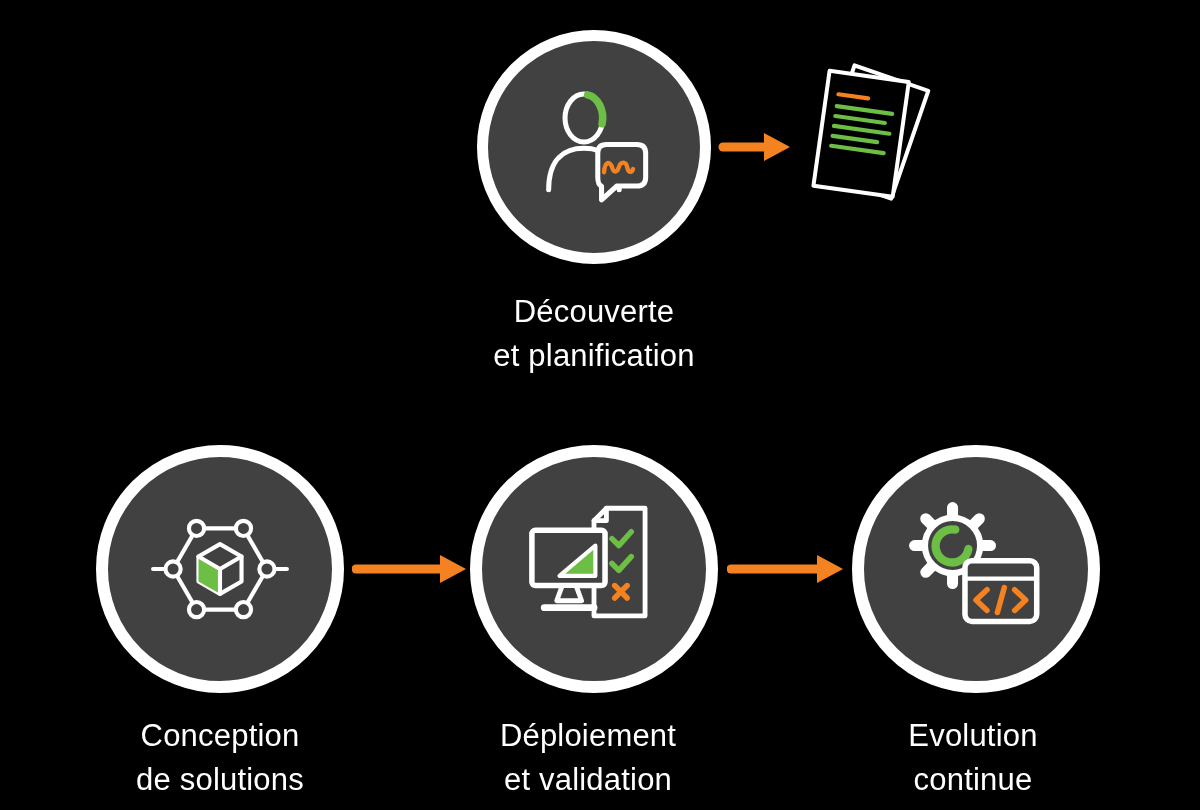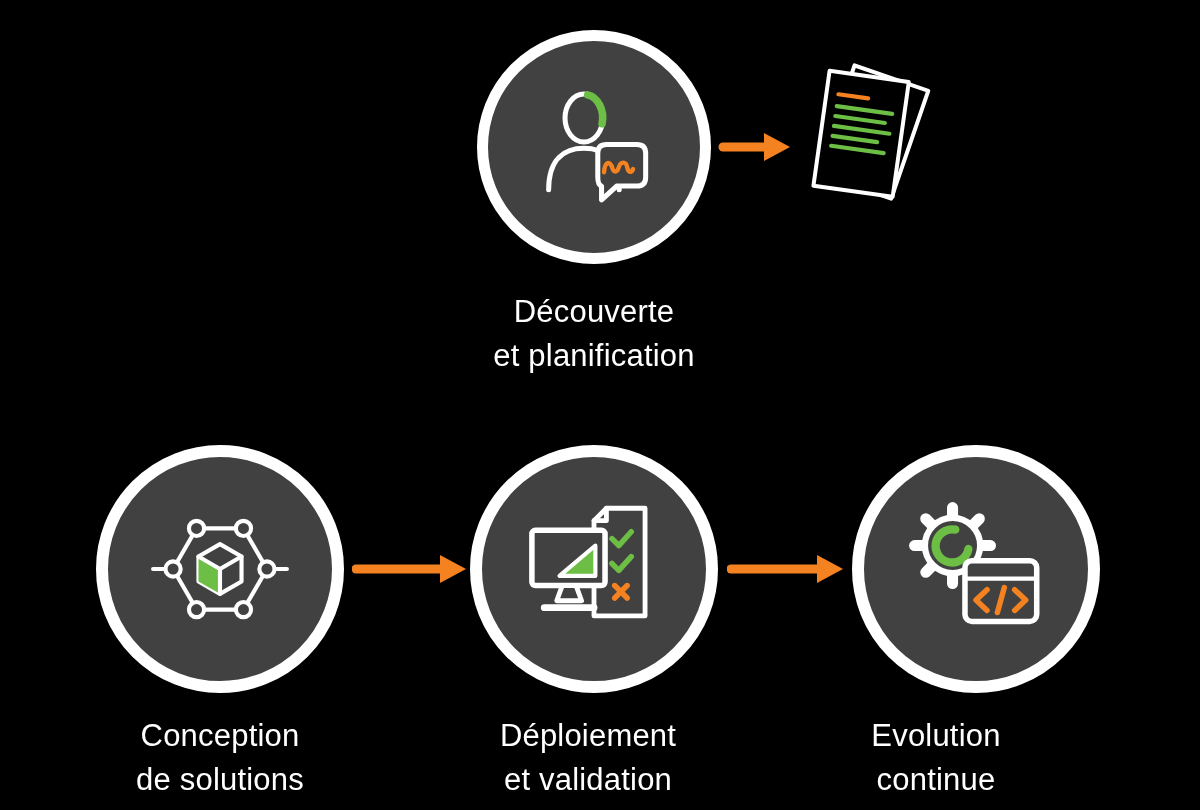--- a/index.html
+++ b/index.html
@@ -12,21 +12,21 @@
   .circle-1{left:96px;top:445px;width:248px;height:248px;border-width:12px}
   .circle-2{left:470px;top:445px;width:248px;height:248px;border-width:12px}
   .circle-3{left:852px;top:445px;width:248px;height:248px;border-width:12px}
   .icon-md{width:126px;height:126px}
   .icon-lg{width:138px;height:138px}
   .step-label{position:absolute;width:440px;text-align:center;color:var(--text,#fff);
               font-size:31px;line-height:44px;font-weight:400;letter-spacing:.2px;white-space:pre-line}
   .label-top{left:374px;top:290px}
   .label-1{left:0px;top:714px}
   .label-2{left:368px;top:714px}
-  .label-3{left:716px;top:714px}
+  .label-3{left:753px;top:714px}
   .arrow,.papers{position:absolute}
   
   .ic{fill:none;stroke-linecap:round;stroke-linejoin:round}
   .sW{stroke:var(--circle-border,#fff)}
   .sO{stroke:var(--accent-orange,#f58220)}
   .sG{stroke:var(--accent-green,#6cbe45)}
   .fD{fill:var(--circle-fill,#414141)}
   .fK{fill:var(--background,#000)}
   .fG{fill:var(--accent-green,#6cbe45)}
   .fO{fill:var(--accent-orange,#f58220);stroke:none}

